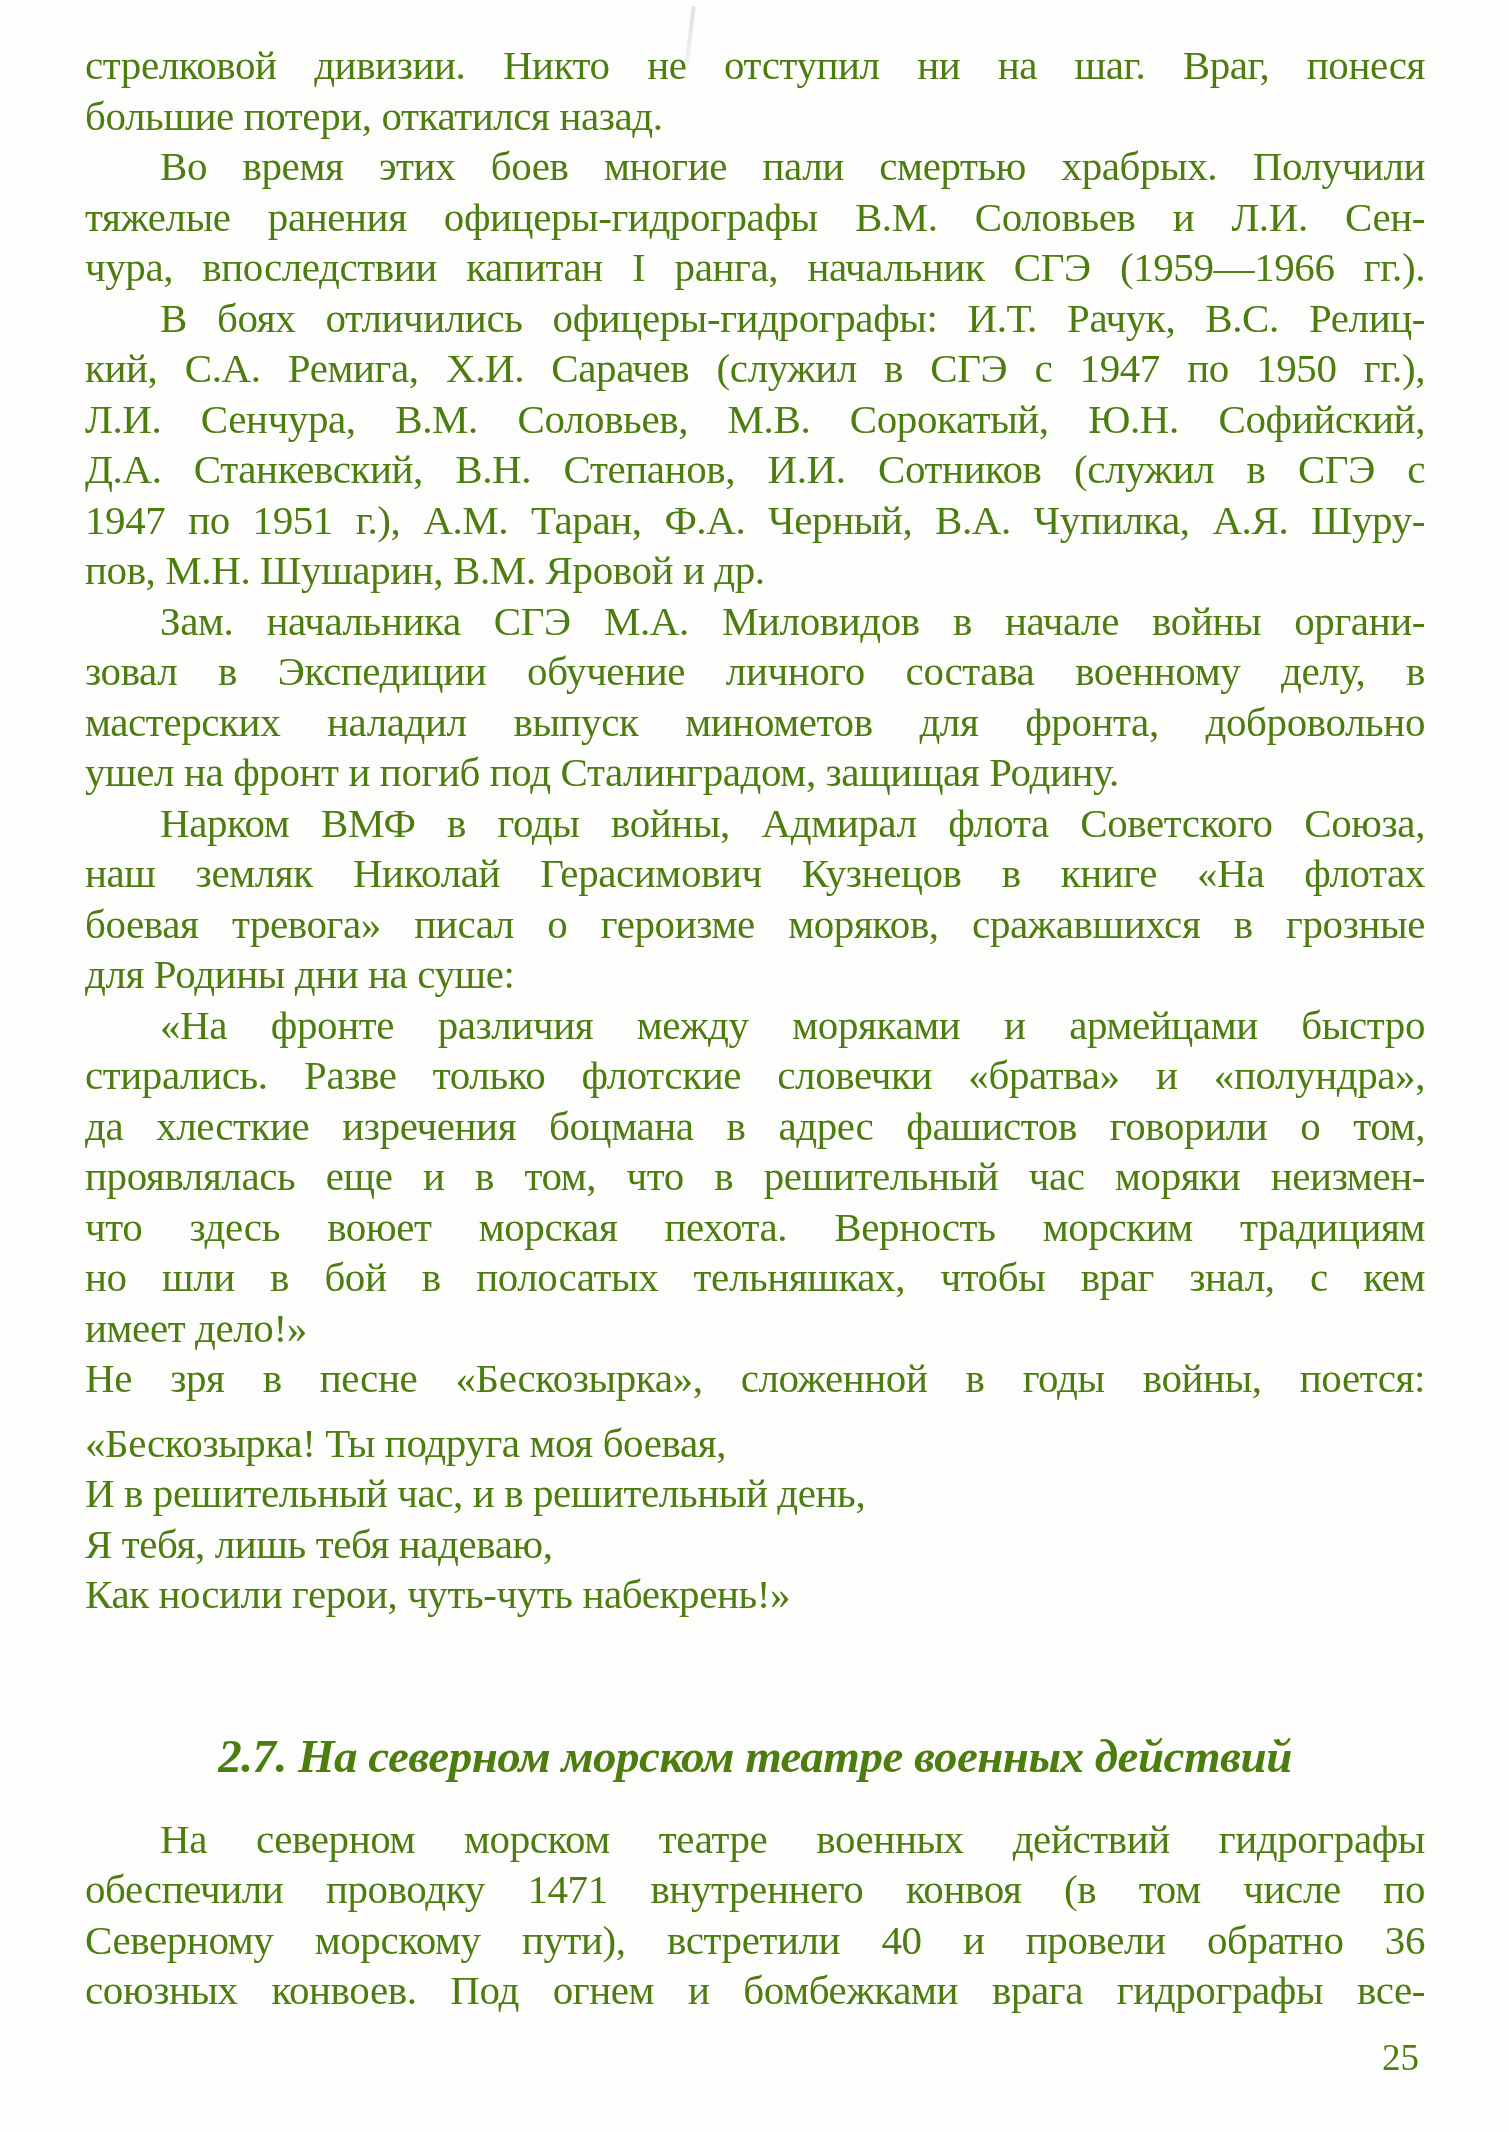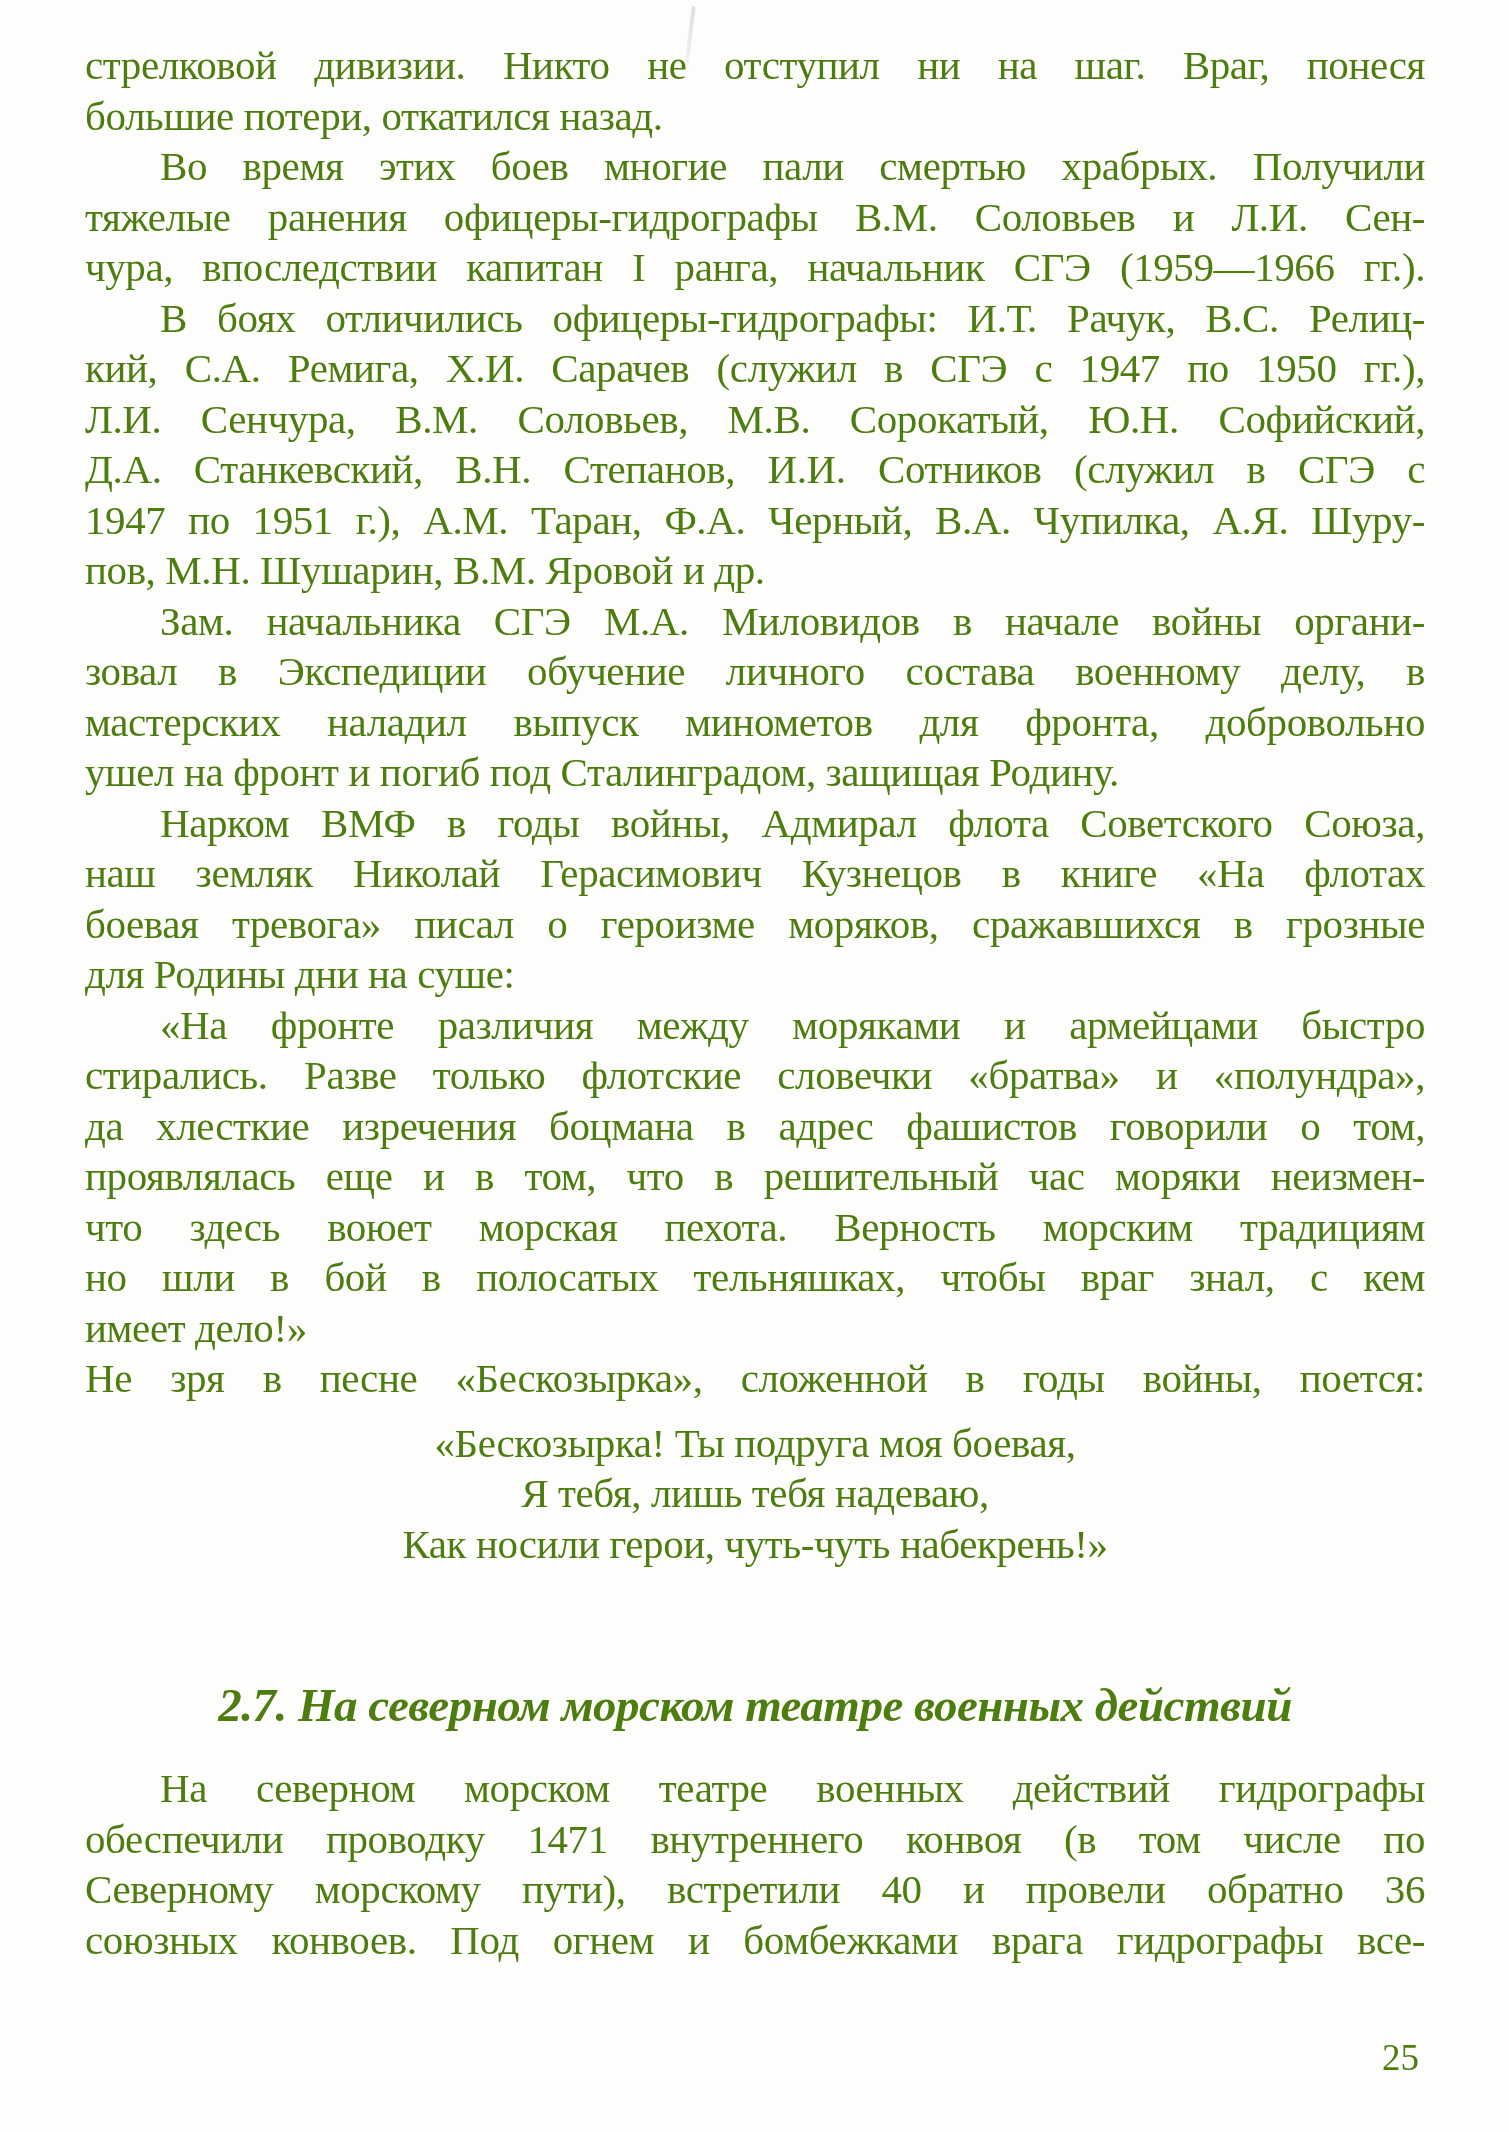--- a/index.html
+++ b/index.html
@@ -48,21 +48,21 @@
   .line.ind {
     text-indent: 75px;
   }
   .poem-block {
     margin-top: 14px;
   }
   .poem-line {
     font-size: 41px;
     line-height: 50.5px;
     letter-spacing: -0.4px;
-    text-align: center;
+    text-align: left;
   }
   .heading {
     margin: 106px 0 28px 0;
     font-size: 47px;
     line-height: 60px;
     font-weight: bold;
     font-style: italic;
     text-align: center;
     letter-spacing: -0.5px;
   }
@@ -105,20 +105,21 @@
         <div class="line">стирались. Разве только флотские словечки «братва» и «полундра»,</div>
         <div class="line">да хлесткие изречения боцмана в адрес фашистов говорили о том,</div>
         <div class="line">проявлялась еще и в том, что в решительный час моряки неизмен-</div>
         <div class="line">что здесь воюет морская пехота. Верность морским традициям</div>
         <div class="line">но шли в бой в полосатых тельняшках, чтобы враг знал, с кем</div>
         <div class="line noj">имеет дело!»</div>
         <div class="line">Не зря в песне «Бескозырка», сложенной в годы войны, поется:</div>
       </div>
     <div id="poem" class="poem-block">
         <div class="poem-line">«Бескозырка! Ты подруга моя боевая,</div>
+        <div class="poem-line">И в решительный час, и в решительный день,</div>
         <div class="poem-line">Я тебя, лишь тебя надеваю,</div>
         <div class="poem-line">Как носили герои, чуть-чуть набекрень!»</div>
       </div>
     <h2 class="heading">2.7. На северном морском театре военных действий</h2>
     <div id="body-bottom" class="body-block">
         <div class="line ind">На северном морском театре военных действий гидрографы</div>
         <div class="line">обеспечили проводку 1471 внутреннего конвоя (в том числе по</div>
         <div class="line">Северному морскому пути), встретили 40 и провели обратно 36</div>
         <div class="line">союзных конвоев. Под огнем и бомбежками врага гидрографы все-</div>
       </div>

